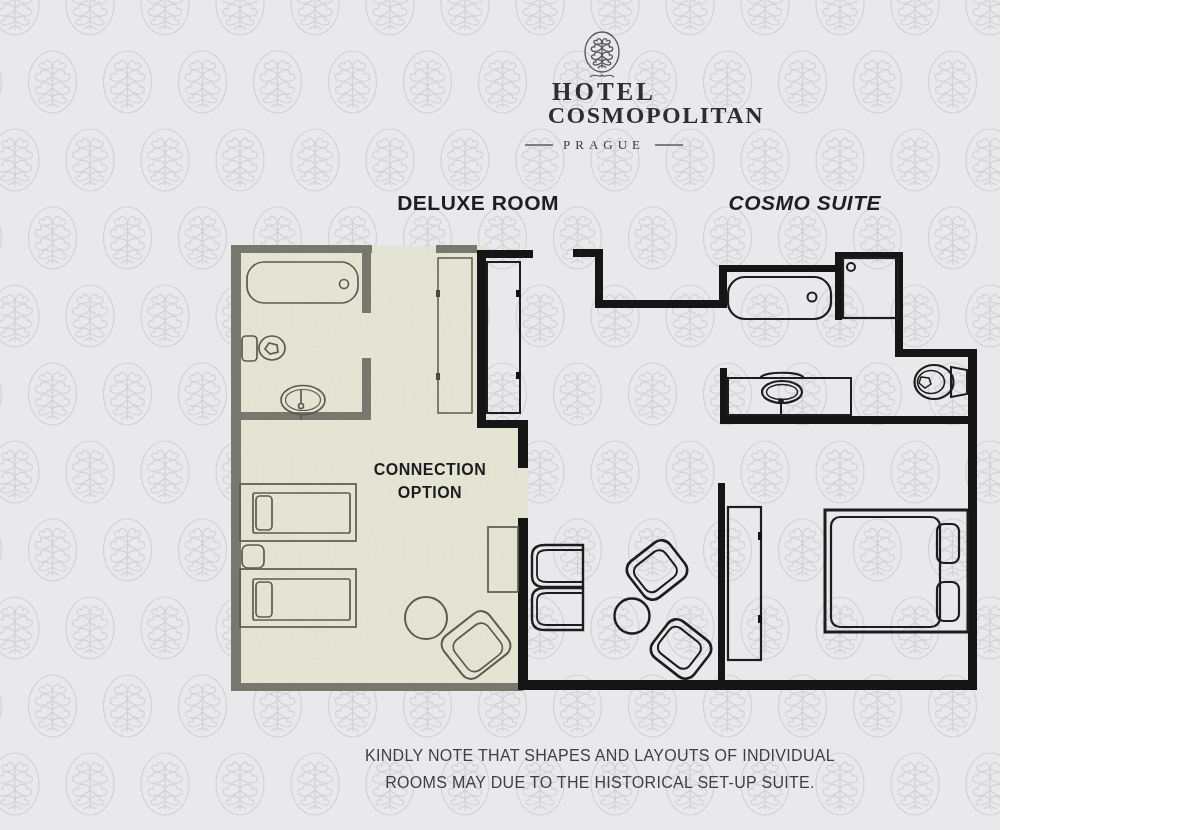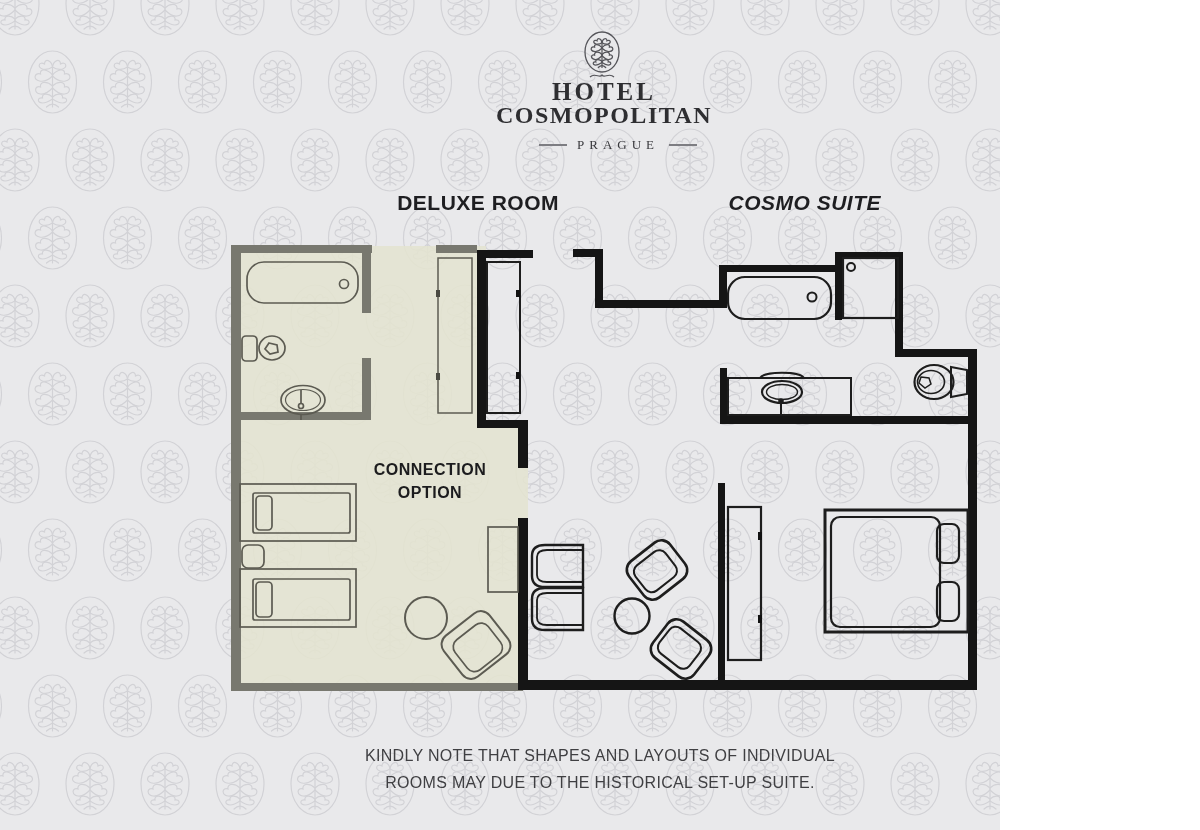--- a/index.html
+++ b/index.html
@@ -3,24 +3,24 @@
 <meta charset="utf-8">
 <style>
   html,body{margin:0;padding:0;}
   .stage{position:relative;width:1000px;height:830px;overflow:hidden;background:#e9e9eb;
          font-family:"Liberation Sans",sans-serif;}
   .plan-svg{position:absolute;left:0;top:0;}
   .txt{position:absolute;color:#202023;}
   .logo-hotel{left:454px;top:79px;width:300px;text-align:center;
       font-family:"Liberation Serif",serif;font-size:25px;font-weight:600;
       letter-spacing:3px;color:#2e2e31;line-height:26px;}
-  .logo-cosmo{left:444px;top:102px;width:320px;text-align:center;
+  .logo-cosmo{left:444px;top:102px;width:320px;text-align:right;
       font-family:"Liberation Serif",serif;font-size:24px;font-weight:600;
       letter-spacing:1.5px;color:#2e2e31;line-height:26px;}
-  .prague-row{left:468px;top:137px;width:300px;display:flex;align-items:center;
+  .prague-row{left:454px;top:137px;width:300px;display:flex;align-items:center;
       justify-content:center;gap:10px;}
   .prague-rule{width:28px;height:2px;background:#7d7d82;}
   .prague-word{font-family:"Liberation Serif",serif;font-size:13px;letter-spacing:5px;
       color:#39393d;}
   .room-label{top:191px;width:300px;text-align:right;font-size:21px;font-weight:bold;
       letter-spacing:0.5px;color:#1e1e21;}
   .deluxe-label{left:259px;}
   .cosmo-label{left:581px;font-style:italic;}
   .connection{left:330px;top:458px;width:200px;text-align:center;font-size:16px;
       font-weight:bold;letter-spacing:0.5px;line-height:23px;color:#1c1c1e;}

